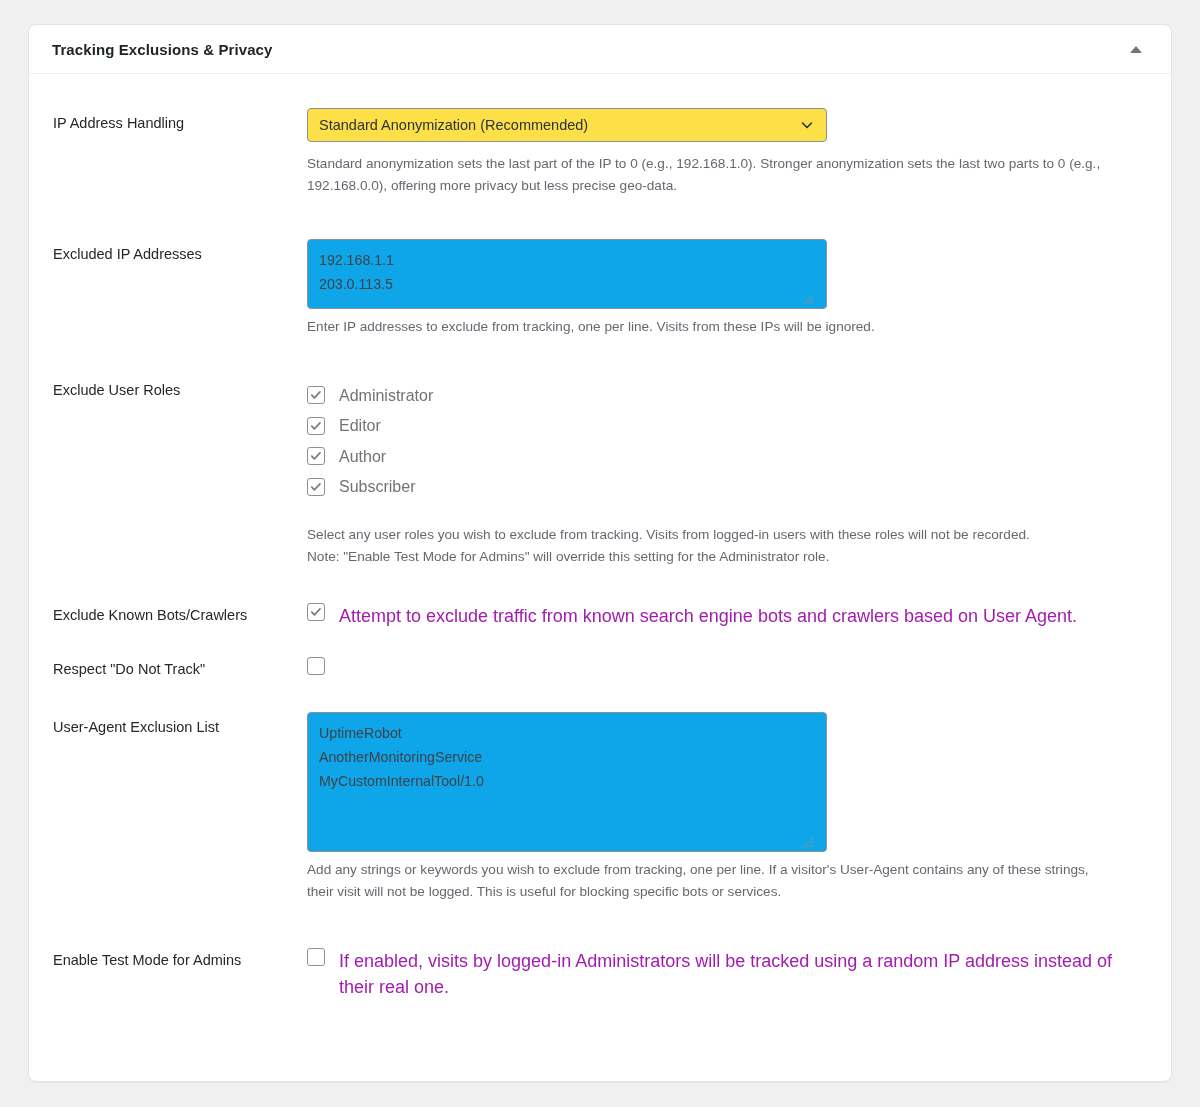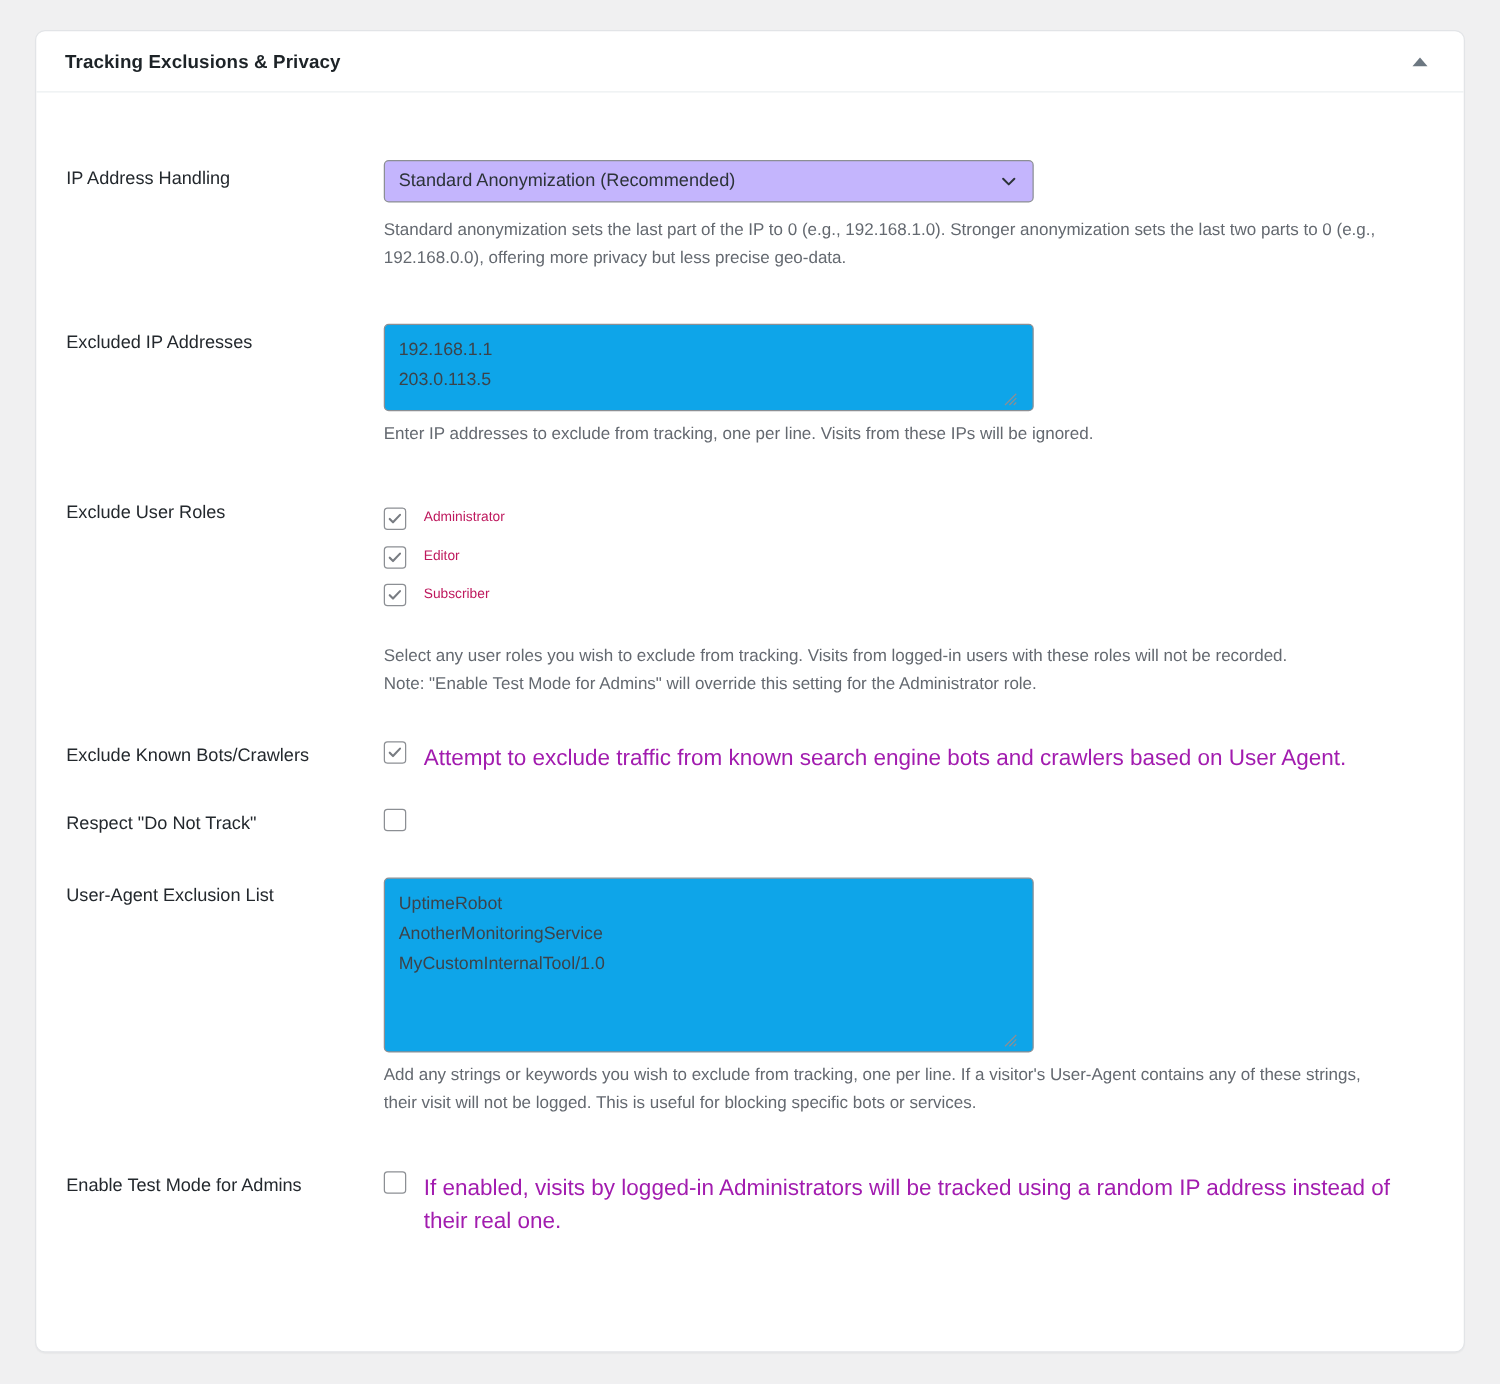--- a/index.html
+++ b/index.html
@@ -82,21 +82,21 @@
   
   .select-wrap {
     position: relative;
     width: 520px;
   }
   .select-box {
     width: 520px;
     height: 34px;
     border: 1px solid #8c8f94;
     border-radius: 4px;
-    background: #c4b5fd;
+    background: #fde047;
     font-size: 14.5px;
     color: #2c3338;
     display: flex;
     align-items: center;
     padding: 0 34px 0 11px;
     cursor: pointer;
     box-shadow: 0 0 0 transparent;
   }
   .select-chevron {
     position: absolute;
@@ -159,34 +159,34 @@
     background: #fff;
     display: flex;
     align-items: center;
     justify-content: center;
     cursor: pointer;
     margin-right: 14px;
     position: relative;
   }
   .cb svg { display: block; }
   .cb-label {
-    font-size: 11px;
-    color: #be185d;
+    font-size: 16px;
+    color: #737373;
     line-height: 1.45;
     cursor: default;
   }
   .cb-label.muted {
     color: #a21caf;
     font-size: 18px;
   }
 
   .roles-help { margin-top: 22px; }
 
   
-  .sec-ip        { margin-bottom: 42px; margin-top: 20px; }
+  .sec-ip        { margin-bottom: 42px; }
   .sec-excl-ip   { margin-bottom: 40px; }
   .sec-roles     { margin-bottom: 35px; }
   .sec-bots      { margin-bottom: 28px; }
   .sec-dnt       { margin-bottom: 33px; }
   .sec-ua        { margin-bottom: 44px; }
   .sec-test      { margin-bottom: 0; }
 
   .label-mid { padding-top: 5px; }
 </style>
 </head>
@@ -257,20 +257,28 @@
 
             <div class="cb-item">
               <span class="cb">
                 <svg width="12" height="12" viewBox="0 0 12 12">
                     <path d="M1.8 6.2 L4.4 8.8 L10 2.9" fill="none" stroke="#787c82" stroke-width="1.7" stroke-linecap="round" stroke-linejoin="round"></path>
                   </svg>
               </span>
               <span class="cb-label">Editor</span>
             </div>
 
+            <div class="cb-item">
+              <span class="cb">
+                <svg width="12" height="12" viewBox="0 0 12 12">
+                    <path d="M1.8 6.2 L4.4 8.8 L10 2.9" fill="none" stroke="#787c82" stroke-width="1.7" stroke-linecap="round" stroke-linejoin="round"></path>
+                  </svg>
+              </span>
+              <span class="cb-label">Author</span>
+            </div>
 
 
             <div class="cb-item">
               <span class="cb">
                 <svg width="12" height="12" viewBox="0 0 12 12">
                     <path d="M1.8 6.2 L4.4 8.8 L10 2.9" fill="none" stroke="#787c82" stroke-width="1.7" stroke-linecap="round" stroke-linejoin="round"></path>
                   </svg>
               </span>
               <span class="cb-label">Subscriber</span>
             </div>

